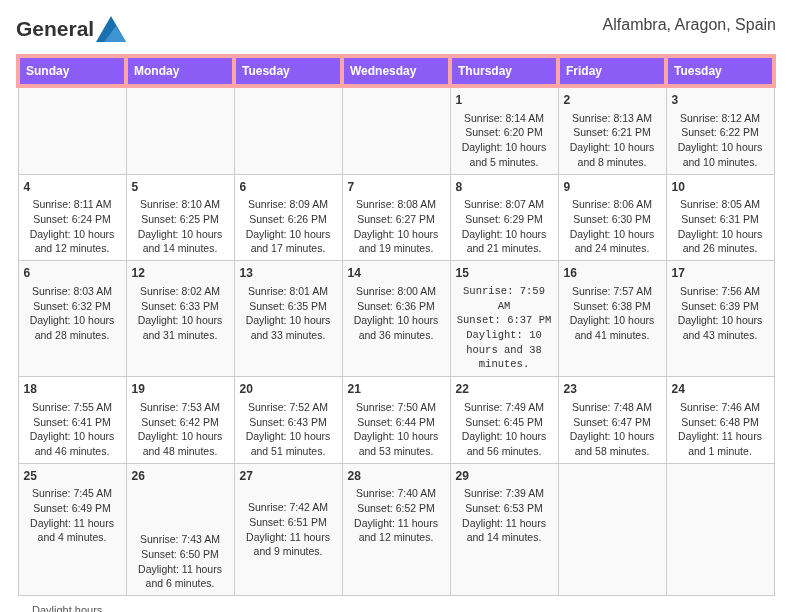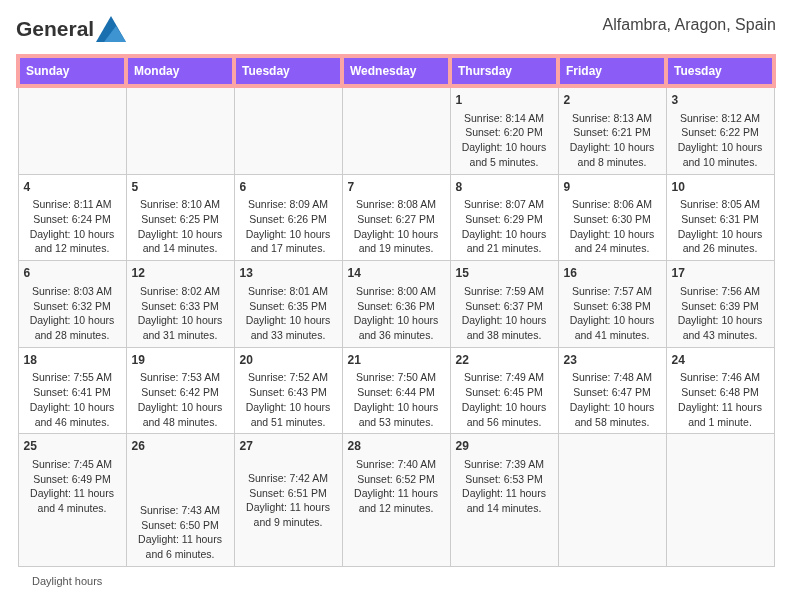--- a/index.html
+++ b/index.html
@@ -203,21 +203,21 @@
 Daylight: 10 hours and 33 minutes.</div>
         </td>
         <td>
           <span class="day-num">14</span>
           <div class="day-info" style="white-space: pre-line;">Sunrise: 8:00 AM
 Sunset: 6:36 PM
 Daylight: 10 hours and 36 minutes.</div>
         </td>
         <td>
           <span class="day-num">15</span>
-          <div class="day-info" style="white-space: pre-line;">Sunrise: 7:59 AM
+          <div class="day-info" style="white-space: pre-line; font-family: Liberation Mono, monospace;">Sunrise: 7:59 AM
 Sunset: 6:37 PM
 Daylight: 10 hours and 38 minutes.</div>
         </td>
         <td>
           <span class="day-num">16</span>
           <div class="day-info" style="white-space: pre-line;">Sunrise: 7:57 AM
 Sunset: 6:38 PM
 Daylight: 10 hours and 41 minutes.</div>
         </td>
         <td>

